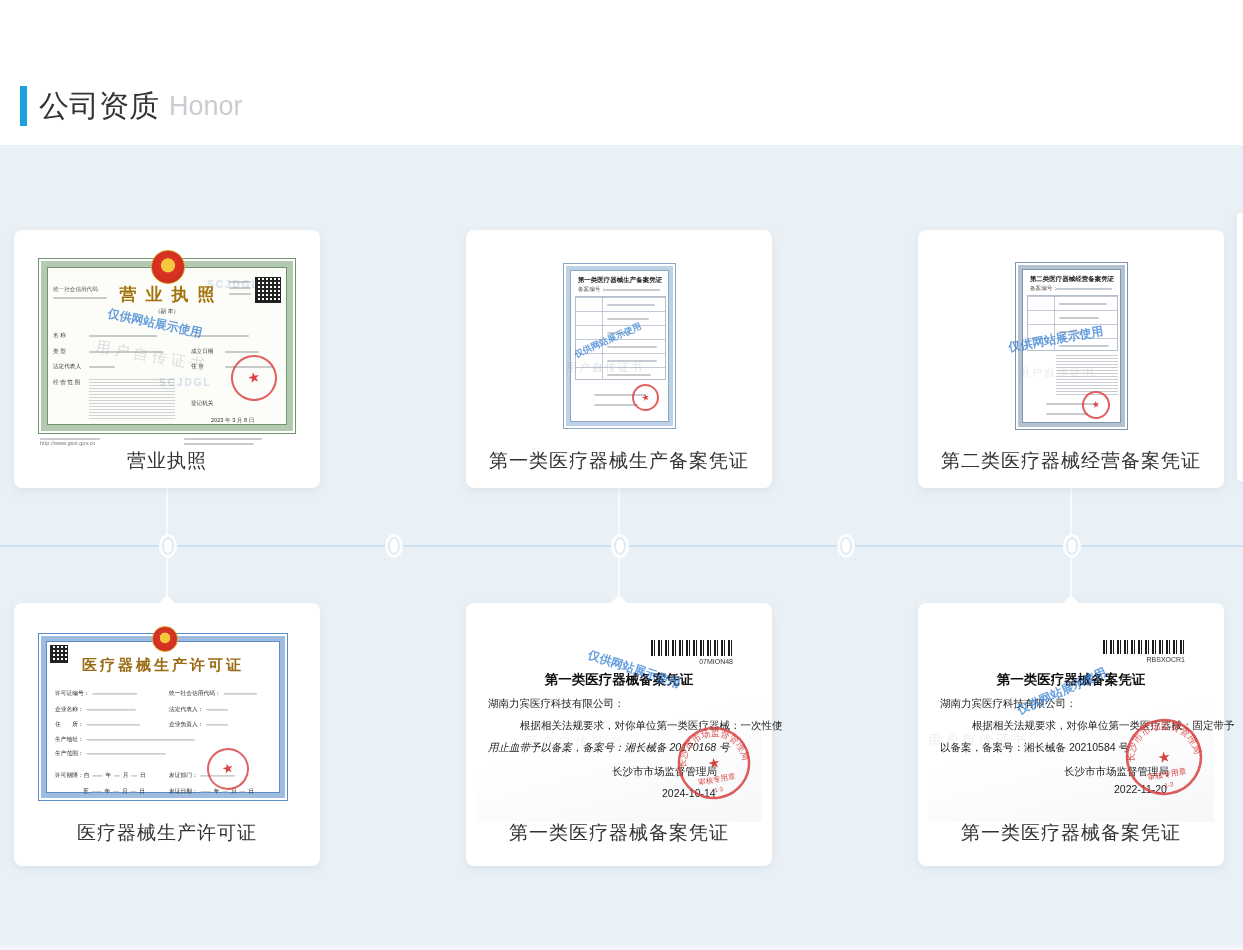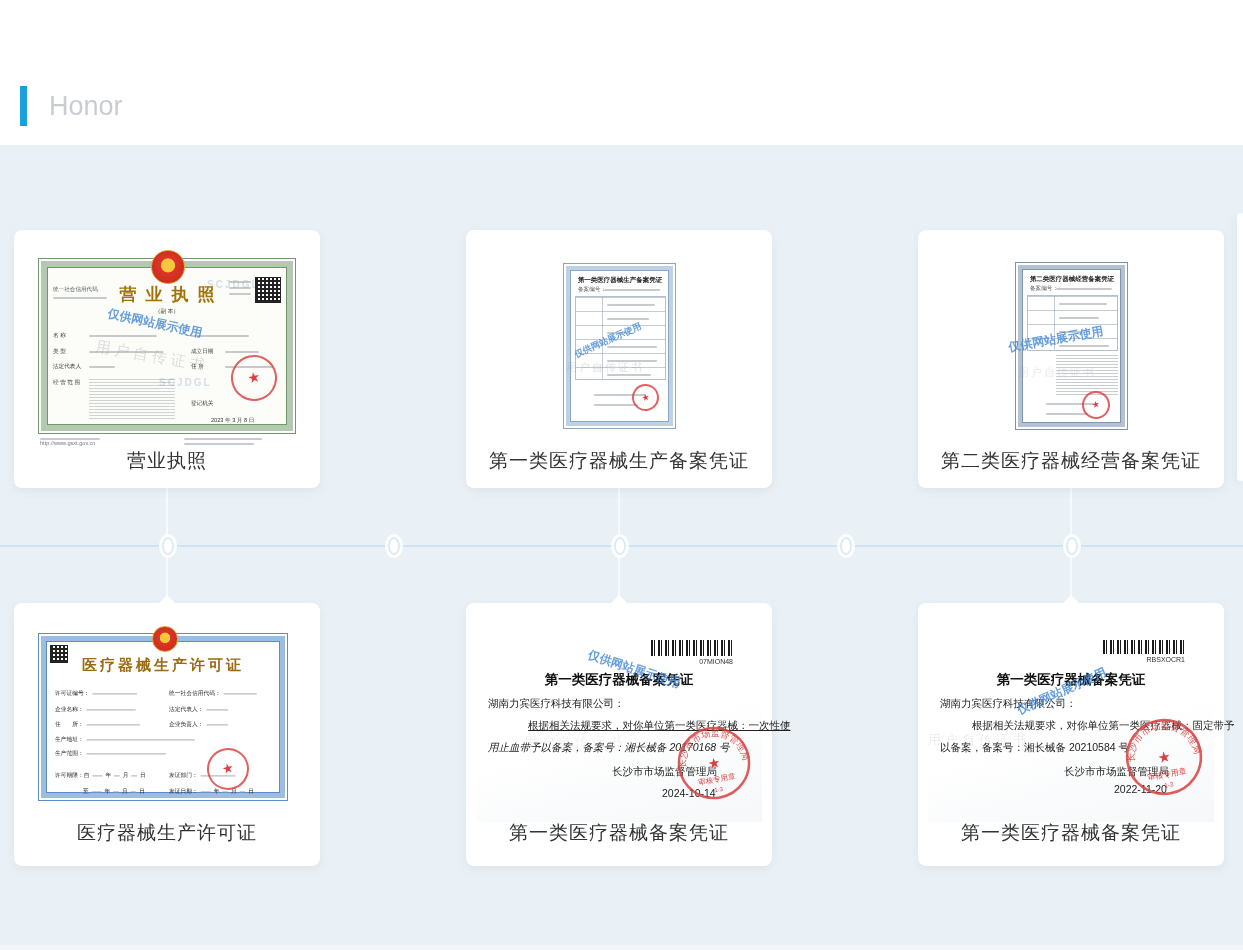--- a/index.html
+++ b/index.html
@@ -88,20 +88,21 @@
   .doc-line { position:absolute; font-size:10.5px; color:#222; white-space:nowrap; }
   .seal-svg { position:absolute; transform:rotate(-10deg); z-index:6; }
 </style>
 </head>
 <body>
 
 <div class="page">
 
   <div class="section-header">
     <div class="accent-bar"></div>
+    <h2 class="title-cn">公司资质</h2>
     <span class="title-en">Honor</span>
   </div>
 
   <div class="section-bg"></div>
   <div class="timeline"></div>
   <div class="vline" style="left:166px;"></div>
   <div class="vline" style="left:618px;"></div>
   <div class="vline" style="left:1070px;"></div>
   <div class="node" style="left:162px;"></div>
   <div class="node" style="left:388px;"></div>
@@ -299,21 +300,21 @@
     </div>
     <div class="caption">医疗器械生产许可证</div>
   </div>
 
   <div class="card row2 c2">
     <div class="doc">
       <div class="barcode" style="left:175px;top:27px;width:82px;height:16px;"></div>
       <div class="bcode-text" style="left:175px;top:45px;width:82px;">07MION48</div>
       <div class="doc-title" style="top:58px;">第一类医疗器械备案凭证</div>
       <div class="doc-line" style="left:12px;top:84px;">湖南力宾医疗科技有限公司：</div>
-      <div class="doc-line" style="left:52px;top:106px;text-decoration:underline;">根据相关法规要求，对你单位第一类医疗器械：一次性使</div>
+      <div class="doc-line" style="left:44px;top:106px;">根据相关法规要求，对你单位第一类医疗器械：一次性使</div>
       <div class="doc-line" style="left:12px;top:128px;font-style:italic;">用止血带予以备案，备案号：湘长械备 20170168 号</div>
       <div class="doc-line" style="left:136px;top:152px;">长沙市市场监督管理局</div>
       <div class="doc-line" style="left:186px;top:174px;">2024-10-14</div>
       <svg class="seal-svg" style="left:200px;top:112px;" width="76" height="76" viewBox="0 0 76 76">
         <circle cx="38" cy="38" r="35" fill="none" stroke="#d84040" stroke-width="2.5" opacity=".85"></circle>
         <path id="sealArc5" d="M 9,40 A 29,29 0 1 1 67,40" fill="none"></path>
         <text font-size="9" fill="#d84040" opacity=".9"><textPath href="#sealArc5" startOffset="2">长沙市市场监督管理局</textPath></text>
         <text x="38" y="43" text-anchor="middle" font-size="14" fill="#d84040">★</text>
         <text x="38" y="57" text-anchor="middle" font-size="7.5" fill="#d84040">审核专用章</text>
         <text x="38" y="67" text-anchor="middle" font-size="6" fill="#d84040">1-3</text>

